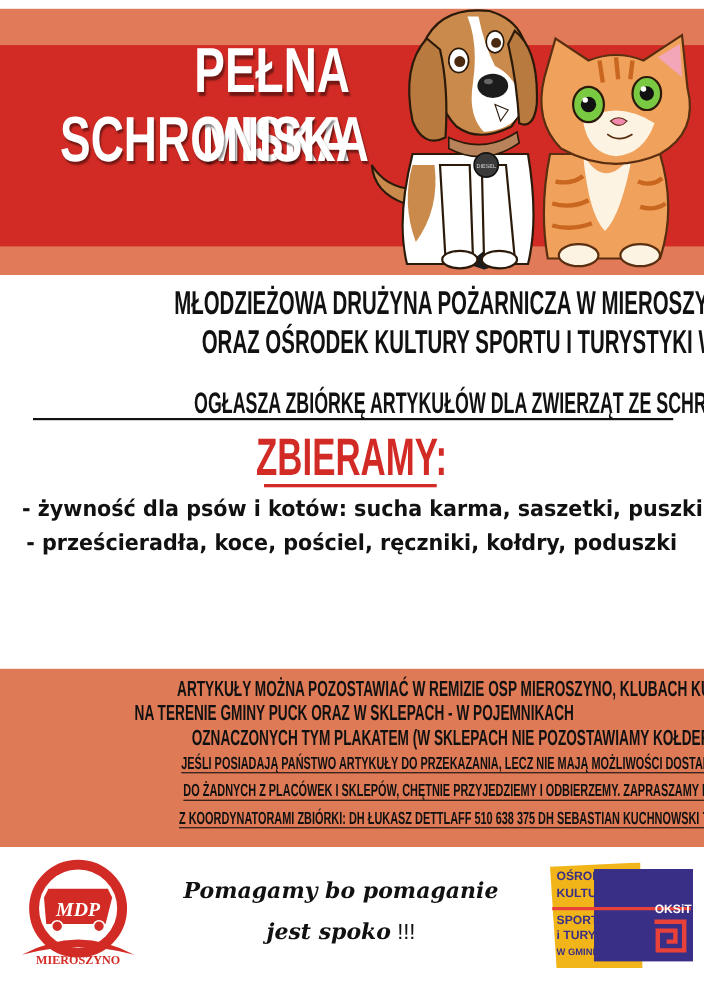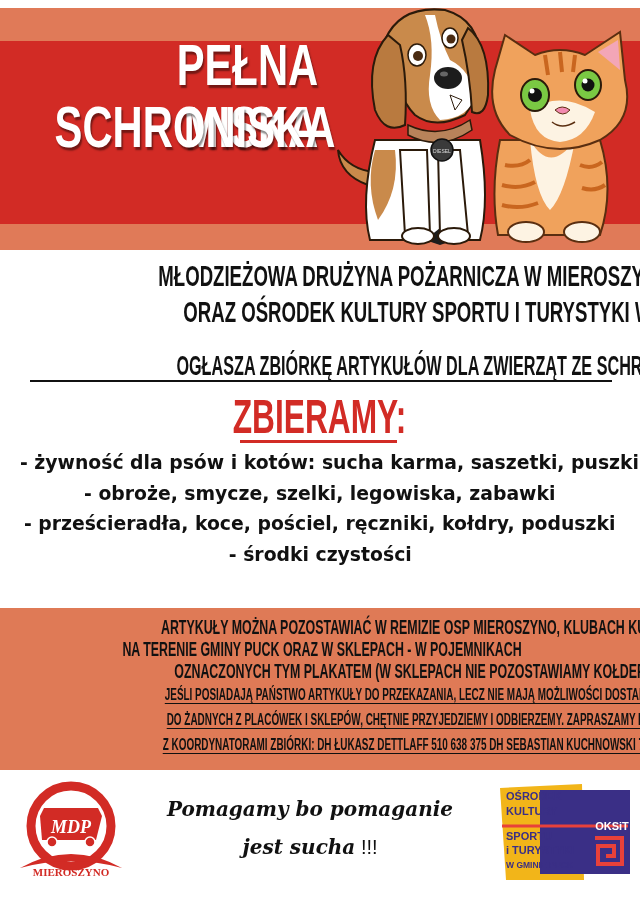--- a/index.html
+++ b/index.html
@@ -135,23 +135,21 @@
 </div>
 
 <div class="announce"><span>OGŁASZA ZBIÓRKĘ ARTYKUŁÓW DLA ZWIERZĄT ZE SCHRONISKA</span></div>
 <div class="announce-ul"></div>
 
 <div class="collect-title"><span>ZBIERAMY:</span></div>
 <div class="collect-ul"></div>
 
 <ul class="items">
   <li><span>- żywność dla psów i kotów: sucha karma, saszetki, puszki,</span></li>
-  <li><span>- obroże, smycze, szelki, legowiska, zabawki</span></li>
   <li><span>- prześcieradła, koce, pościel, ręczniki, kołdry, poduszki</span></li>
-  <li><span>- środki czystości</span></li>
 </ul>
 
 <div class="info">
   <div class="info-top">
     <span class="info-line"><span>ARTYKUŁY MOŻNA POZOSTAWIAĆ W REMIZIE OSP MIEROSZYNO, KLUBACH KULTURY</span></span>
     <span class="info-line"><span>NA TERENIE GMINY PUCK ORAZ W SKLEPACH - W POJEMNIKACH</span></span>
     <span class="info-line"><span>OZNACZONYCH TYM PLAKATEM (W SKLEPACH NIE POZOSTAWIAMY KOŁDER, POŚCIELI, ITP.)</span></span>
   </div>
   <div>
     <span class="contact-line"><span>JEŚLI POSIADAJĄ PAŃSTWO ARTYKUŁY DO PRZEKAZANIA,  LECZ  NIE MAJĄ MOŻLIWOŚCI DOSTARCZENIA ICH</span></span>
@@ -166,21 +164,21 @@
     <path d="M8 88 Q59 60 110 88 Q59 74 8 88 Z" fill="#d22b25"></path>
     <path d="M32 28 L86 28 L90 36 L84 60 L30 60 L28 36 Z" fill="#d22b25"></path>
     <circle cx="40" cy="62" r="5" fill="#d22b25" stroke="#fff" stroke-width="1.5"></circle>
     <circle cx="78" cy="62" r="5" fill="#d22b25" stroke="#fff" stroke-width="1.5"></circle>
     <text x="59" y="53" font-size="18" font-weight="bold" font-style="italic" text-anchor="middle" fill="#fff" font-family="Liberation Serif, serif">MDP</text>
     <text x="59" y="96" font-size="11" font-weight="bold" text-anchor="middle" fill="#d22b25" font-family="Liberation Serif, serif">MIEROSZYNO</text>
   </svg>
 
   <div class="slogan">
     <span class="slogan-line">Pomagamy bo pomaganie</span>
-    <span class="slogan-line"><span>jest sucha</span><span class="slogan-exc"> !!!</span></span>
+    <span class="slogan-line"><span>jest spoko</span><span class="slogan-exc"> !!!</span></span>
   </div>
 
   <svg class="oksit-logo" viewBox="0 0 130 96">
     <polygon points="0,4 82,0 84,96 6,96" fill="#f2b519"></polygon>
     <rect x="40" y="6" width="90" height="84" fill="#3a2f86"></rect>
     <line x1="2" y1="42" x2="128" y2="42" stroke="#e8413a" stroke-width="3"></line>
     <path d="M95 54 L122 54 L122 80 L98 80 L98 62 L114 62 L114 72 L106 72" stroke="#e8413a" stroke-width="4" fill="none"></path>
     <text x="112" y="46" font-size="11" font-weight="bold" text-anchor="middle" fill="#fff" font-family="Liberation Sans, sans-serif">OKSiT</text>
     <g font-family="Liberation Sans, sans-serif" font-weight="bold" font-size="11" fill="#3a2f86">
       <text x="6" y="16">OŚRODEK</text>

